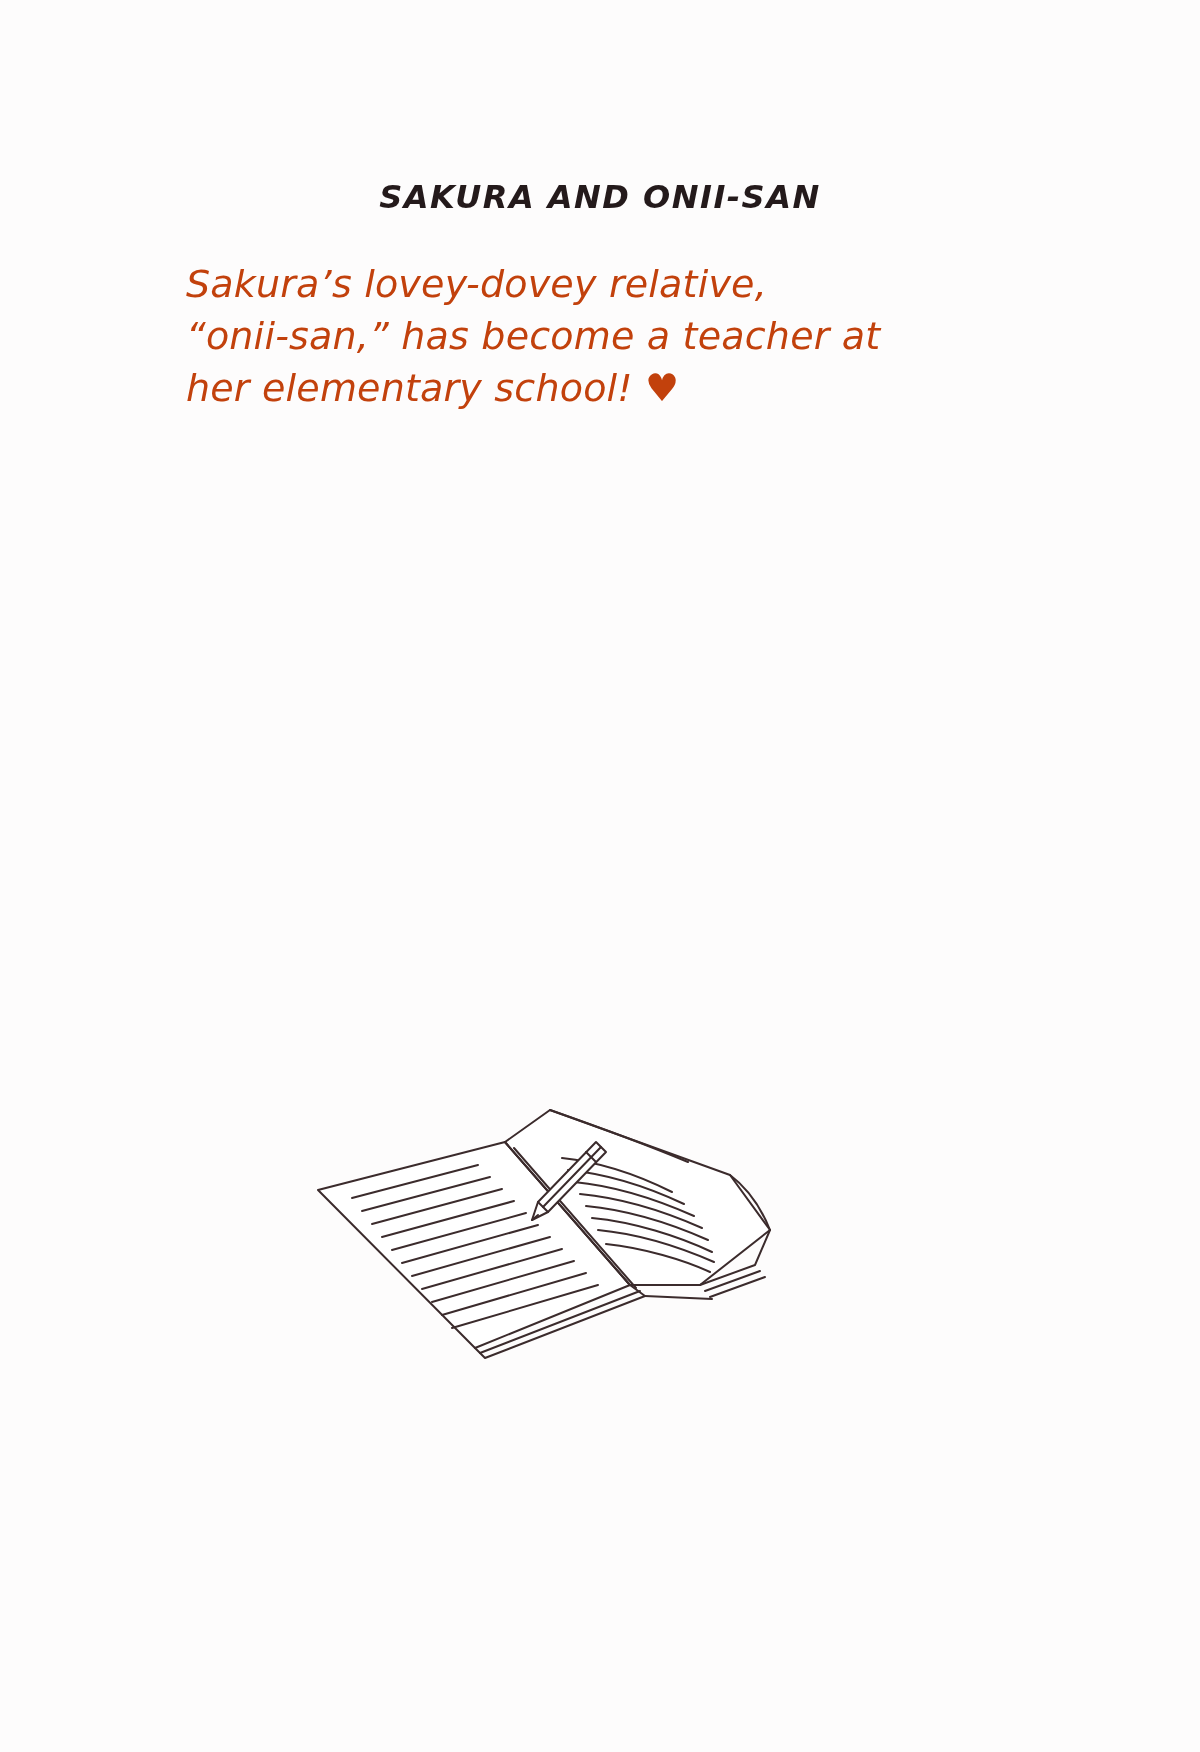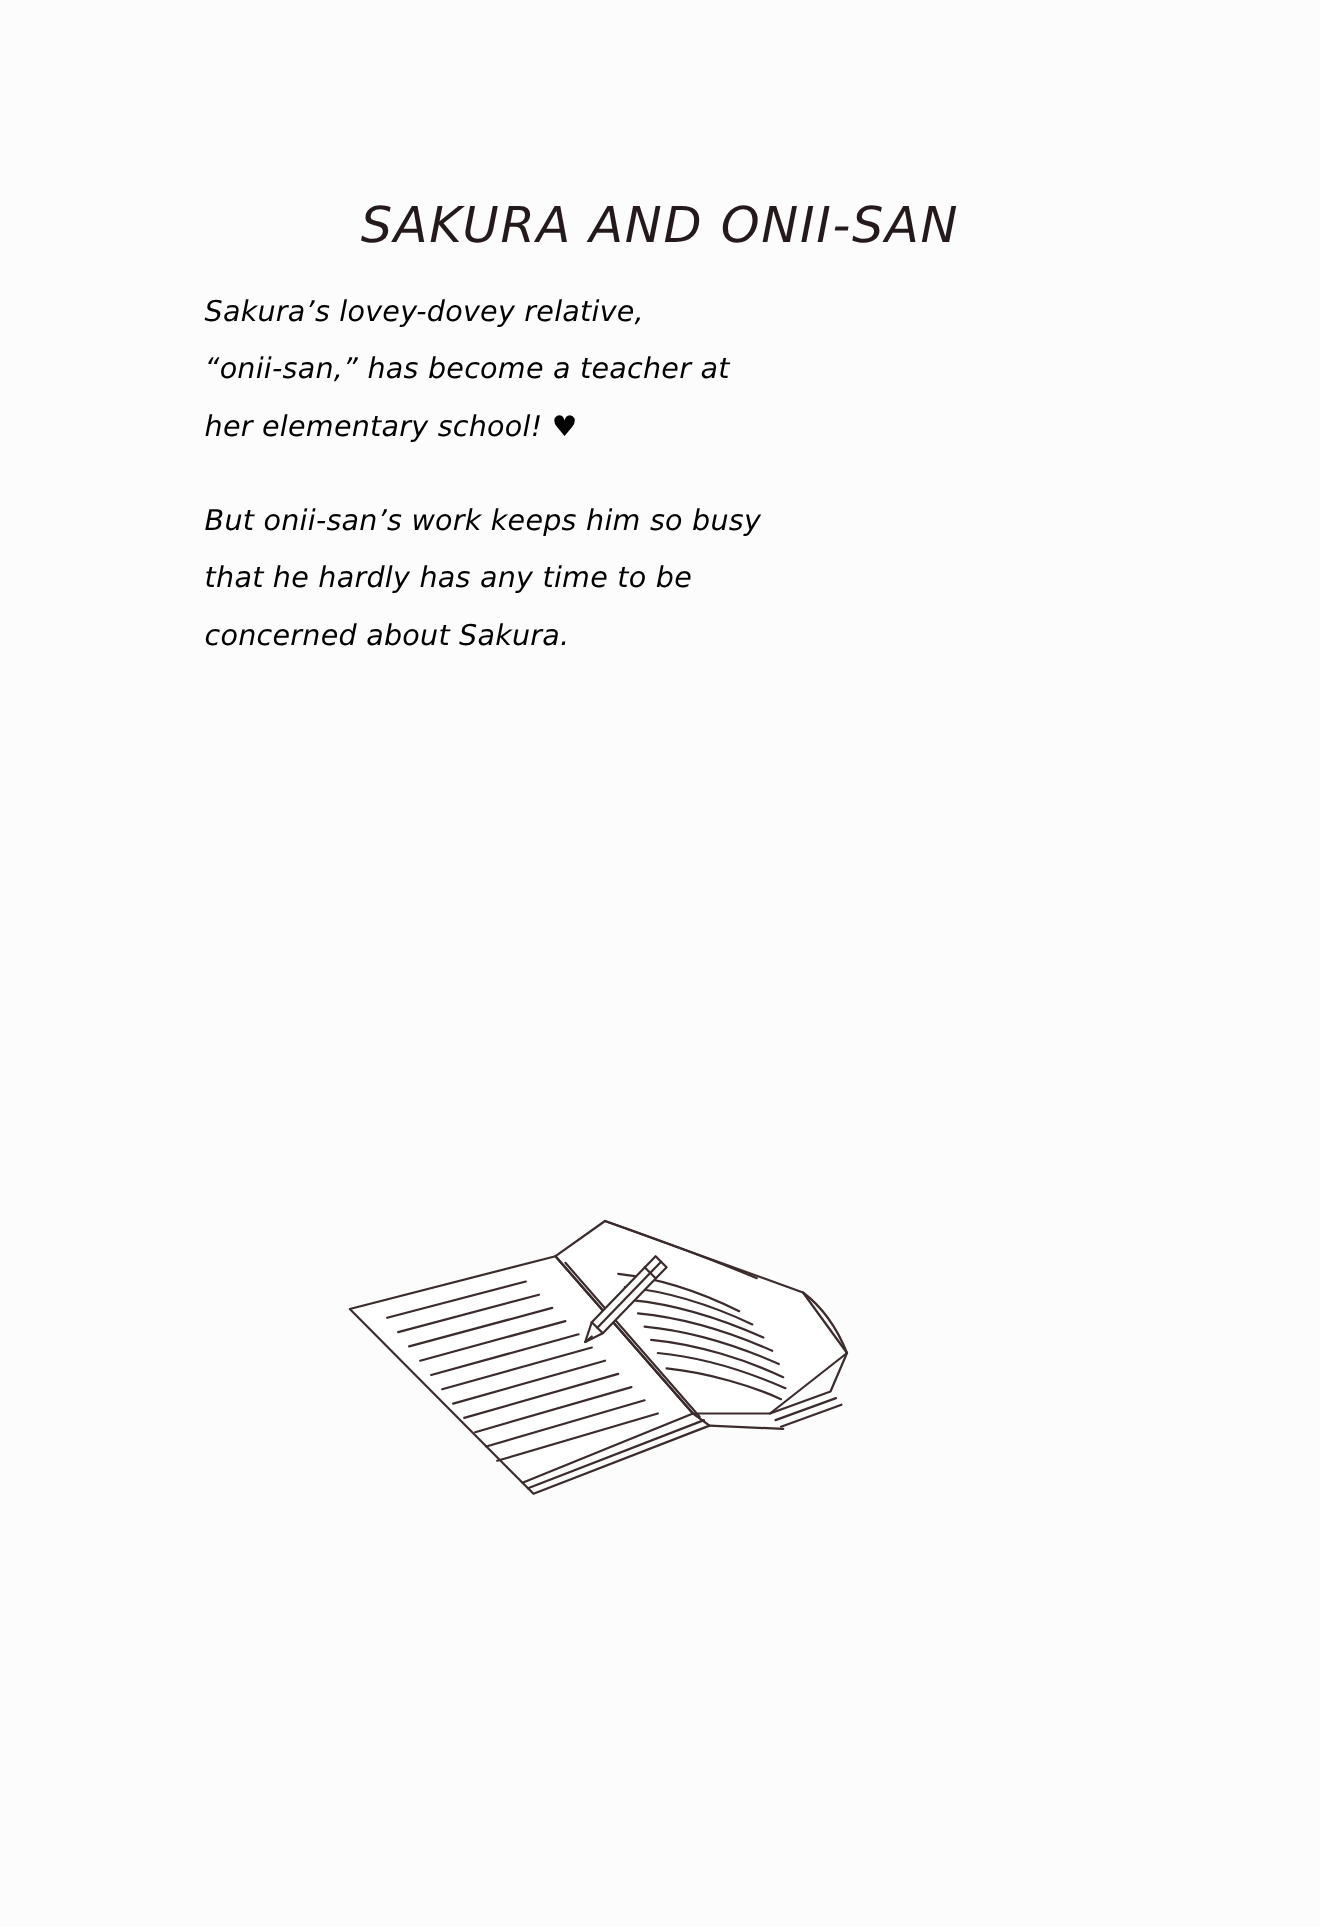--- a/index.html
+++ b/index.html
@@ -22,40 +22,40 @@
     background: #fdfcfc;
   }
 
   .title {
     position: absolute;
     top: 178px;
     left: 0;
     width: 1200px;
     text-align: center;
     font-family: "DejaVu Sans", sans-serif;
-    font-size: 45px;
+    font-size: 32px;
     letter-spacing: 1.5px;
     color: #241a1b;
     font-style: italic;
-    font-weight: 400;
+    font-weight: 700;
   }
 
   .body-text {
     position: absolute;
     top: 258px;
     left: 186px;
     width: 840px;
   }
 
   .para {
     font-family: "DejaVu Sans", sans-serif;
     font-style: italic;
-    font-size: 26px;
+    font-size: 38px;
     line-height: 52px;
-    color: #000000;
+    color: #c2410c;
     margin: 0 0 34px 0;
     white-space: pre-line;
     letter-spacing: 0.2px;
   }
 
   .illustration {
     position: absolute;
     left: 300px;
     top: 1080px;
     width: 520px;
@@ -74,23 +74,20 @@
 <body>
 
 <div class="page">
 
   <div class="title">SAKURA AND ONII-SAN</div>
 
   <div class="body-text">
     <p class="para">Sakura’s lovey-dovey relative,
 “onii-san,” has become a teacher at
 her elementary school! ♥</p>
-    <p class="para">But onii-san’s work keeps him so busy
-that he hardly has any time to be
-concerned about Sakura.</p>
   </div>
 
   <div class="illustration">
     <svg viewBox="0 0 520 300" width="520" height="300" xmlns="http://www.w3.org/2000/svg">
       <g fill="none" stroke="#3b2b2c" stroke-width="2" stroke-linecap="round" stroke-linejoin="round">
 
         <path d="M18 110 L205 62 L330 205 L175 268 Z" fill="#ffffff"></path>
 
         <path d="M205 62 L250 30 L430 95 L470 150 L400 205 L330 205 Z" fill="#ffffff"></path>
 

